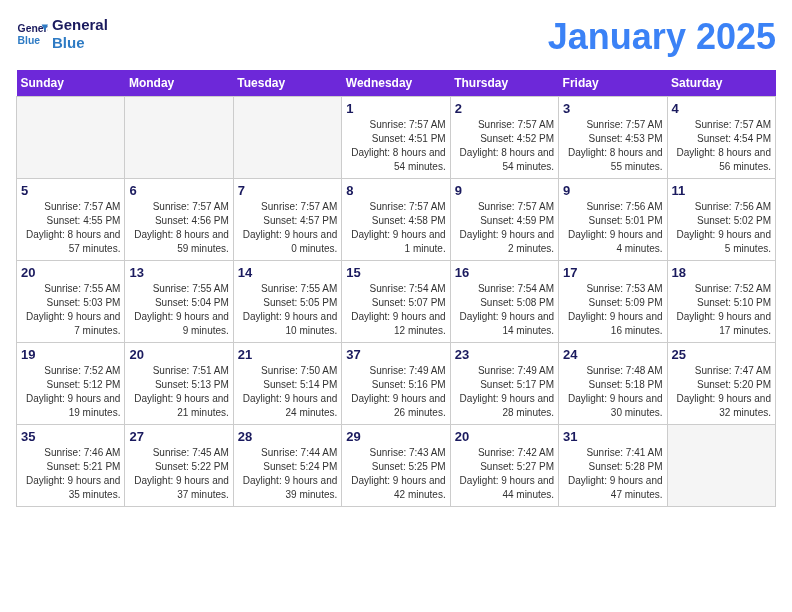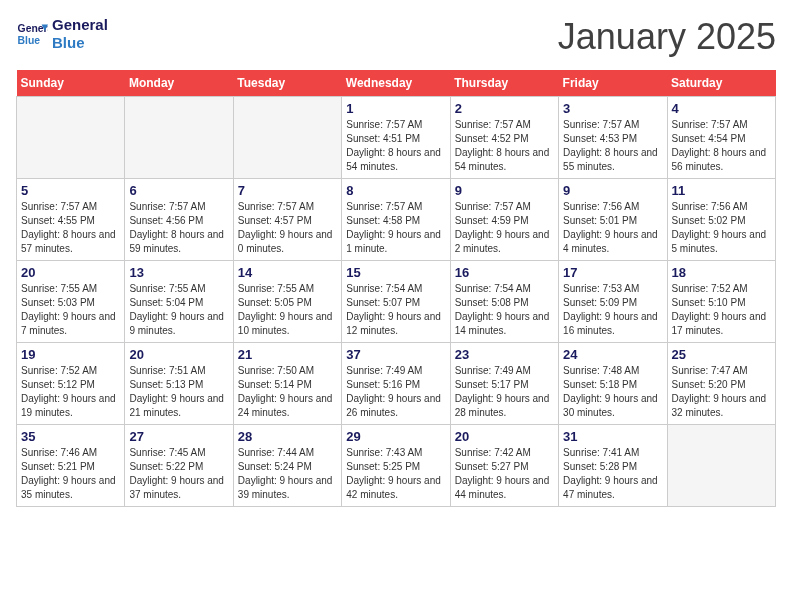--- a/index.html
+++ b/index.html
@@ -23,34 +23,34 @@
     }
     .logo-icon {
       width: 32px;
       height: 32px;
     }
     .title-area {
       text-align: right;
     }
     .month-title {
       font-size: 36px;
-      font-weight: normal;
-      color: #404040;
+      font-weight: bold;
+      color: #3b82f6;
     }
     .subtitle {
       font-size: 14px;
       color: #444;
     }
     table {
       width: 100%;
       border-collapse: collapse;
       font-size: 11px;
     }
     thead tr th {
-      background: #ef4444;
+      background: #6d28d9;
       color: #fff;
       padding: 6px 4px;
       text-align: left;
       font-size: 12px;
       font-weight: bold;
     }
     tbody tr td {
       border: 1px solid #ccc;
       vertical-align: top;
       padding: 4px;
@@ -64,20 +64,21 @@
     .day-number {
       font-size: 13px;
       font-weight: bold;
       color: #1a1a5e;
       margin-bottom: 2px;
     }
     .day-info {
       font-size: 10px;
       color: #333;
       line-height: 1.4;
+      text-align: right;
     }
   </style>
 </head>
 <body>
 
 <div class="header-area">
   <div class="logo">
     <svg class="logo-icon" viewBox="0 0 40 40" xmlns="http://www.w3.org/2000/svg">
       <text x="2" y="18" font-size="13" font-weight="bold" fill="#1a1a5e">General</text>
       <text x="2" y="32" font-size="13" font-weight="bold" fill="#2e7bc4">Blue</text>

